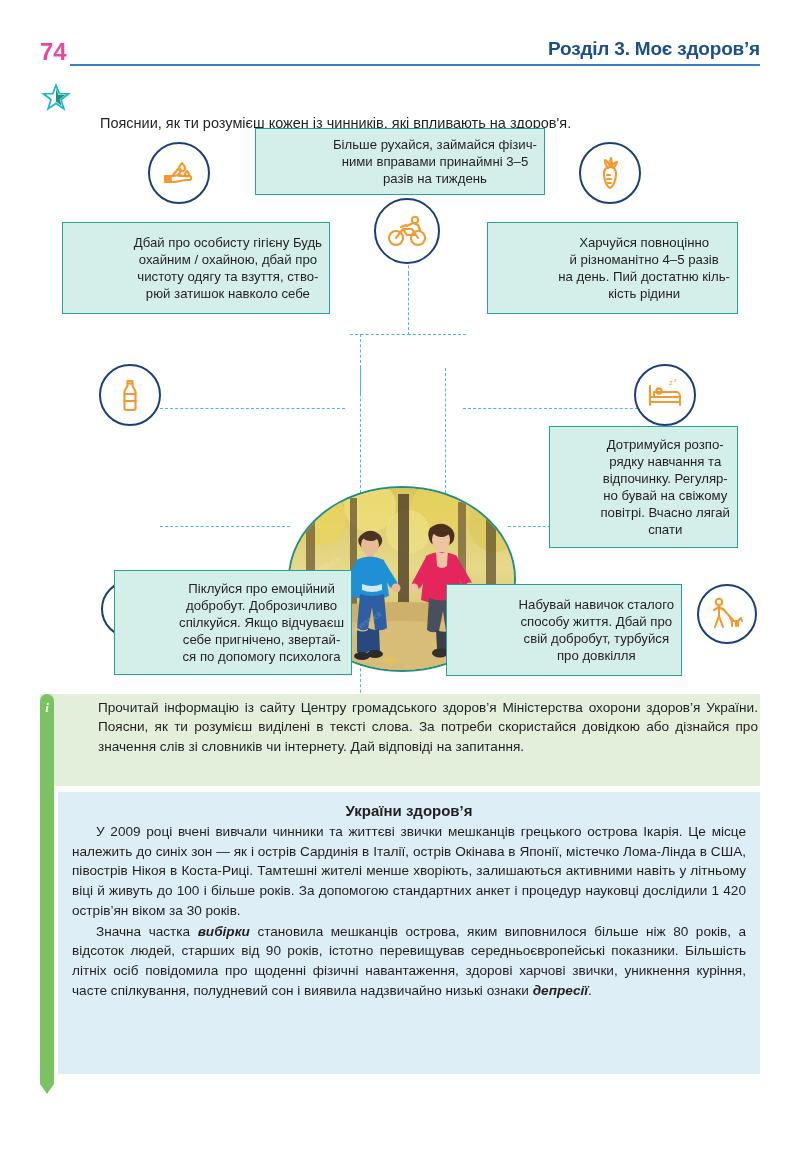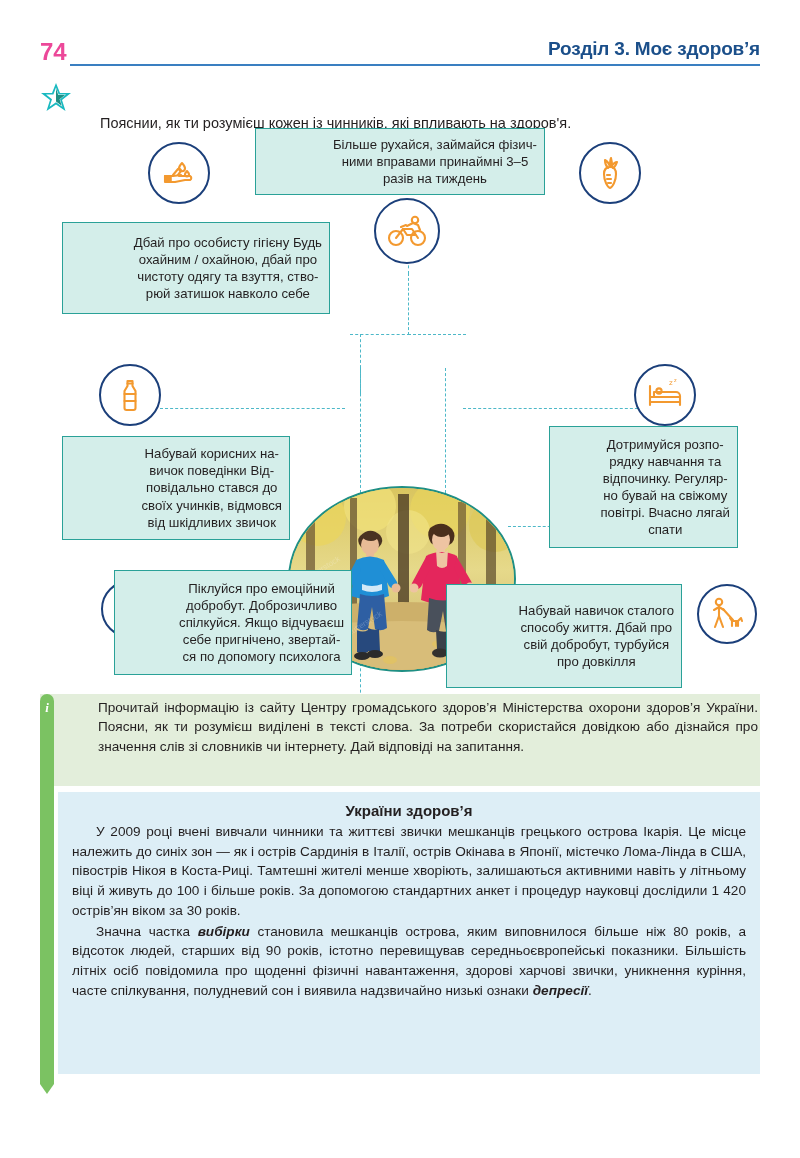--- a/index.html
+++ b/index.html
@@ -139,20 +139,23 @@
         <circle cx="30" cy="11" r="3.2"></circle>
         <path d="M22 17 l6 -3 l5 2 l2 5"></path>
         <path d="M16 18 l5 -2"></path>
       </svg>
     </div>
 
     <div class="cbox" style="left:62px;top:104px;width:268px;height:92px;">
       <span>Дбай про особисту гігієну Будь<br>охайним / охайною, дбай про<br>чистоту одягу та взуття, ство-<br>рюй затишок навколо себе</span>
     </div>
 
+    <div class="cbox" style="left:487px;top:104px;width:251px;height:92px;">
+      <span>Харчуйся повноцінно<br>й різноманітно 4–5 разів<br>на день. Пий достатню кіль-<br>кість рідини</span>
+    </div>
 
     <div class="icon-circle" style="left:99px;top:246px;width:62px;height:62px;">
       <svg width="36" height="36" viewBox="0 0 36 36" fill="none" stroke="#f3992f" stroke-width="2.1" stroke-linecap="round" stroke-linejoin="round">
         <path d="M15.5 4 h5 v5 l3 5 v17 a2 2 0 0 1 -2 2 h-7 a2 2 0 0 1 -2 -2 v-17 l3 -5 z"></path>
         <path d="M12.5 17 h11 M12.5 24 h11"></path>
         <path d="M15.5 6.5 h5"></path>
       </svg>
     </div>
 
     <div class="icon-circle" style="left:634px;top:246px;width:62px;height:62px;">
@@ -239,23 +242,20 @@
           <ellipse cx="164" cy="160" rx="8" ry="4.5" fill="#a6762f"></ellipse>
         </g>
         <g fill="#ffffff" opacity=".22" font-size="8" font-family="Liberation Sans, sans-serif">
           <text x="14" y="95" transform="rotate(-32 14 95)">shutterstock</text>
           <text x="56" y="150" transform="rotate(-32 56 150)">shutterstock</text>
           <text x="170" y="130" transform="rotate(-32 170 130)">shutterstock</text>
         </g>
       </svg>
     </div>
 
-    <div class="cbox" style="left:62px;top:318px;width:228px;height:104px;">
-      <span>Набувай корисних на-<br>вичок поведінки Від-<br>повідально стався до<br>своїх учинків, відмовся<br>від шкідливих звичок</span>
-    </div>
 
     <div class="cbox" style="left:549px;top:308px;width:189px;height:122px;">
       <span>Дотримуйся розпо-<br>рядку навчання та<br>відпочинку. Регуляр-<br>но бувай на свіжому<br>повітрі. Вчасно лягай<br>спати</span>
     </div>
 
     <div class="icon-circle" style="left:101px;top:462px;width:58px;height:58px;">
       <svg width="38" height="38" viewBox="0 0 38 38" fill="none" stroke="#f3992f" stroke-width="2.1" stroke-linecap="round">
         <circle cx="19" cy="19" r="13"></circle>
         <path d="M12 15 q2 -3 4 0"></path>
         <path d="M22 15 q2 -3 4 0"></path>
@@ -276,21 +276,21 @@
         <path d="M29 27 v5"></path>
         <path d="M31 27 l3 -3 l1 3"></path>
         <path d="M25 27 l-2 -3"></path>
       </svg>
     </div>
 
     <div class="cbox" style="left:114px;top:452px;width:238px;height:105px;padding-left:6px;">
       <span>Піклуйся про емоційний<br>добробут. Доброзичливо<br>спілкуйся. Якщо відчуваєш<br>себе пригнічено, звертай-<br>ся по допомогу психолога</span>
     </div>
 
-    <div class="cbox" style="left:446px;top:466px;width:236px;height:104px;">
+    <div class="cbox" style="left:446px;top:466px;width:236px;height:92px;">
       <span>Набувай навичок сталого<br>способу життя. Дбай про<br>свій добробут, турбуйся<br>про довкілля</span>
     </div>
 
   </div>
 
   <div class="info">
     <div class="info-bar">
       <div class="info-i">i</div>
     </div>
     <div class="info-text">Прочитай інформацію із сайту Центру громадського здоров’я Міністер­ства охорони здоров’я України. Поясни, як ти розумієш виділені в тексті слова. За потреби скористайся довідкою або дізнайся про значення слів зі словників чи інтернету. Дай відповіді на запитання.</div>

